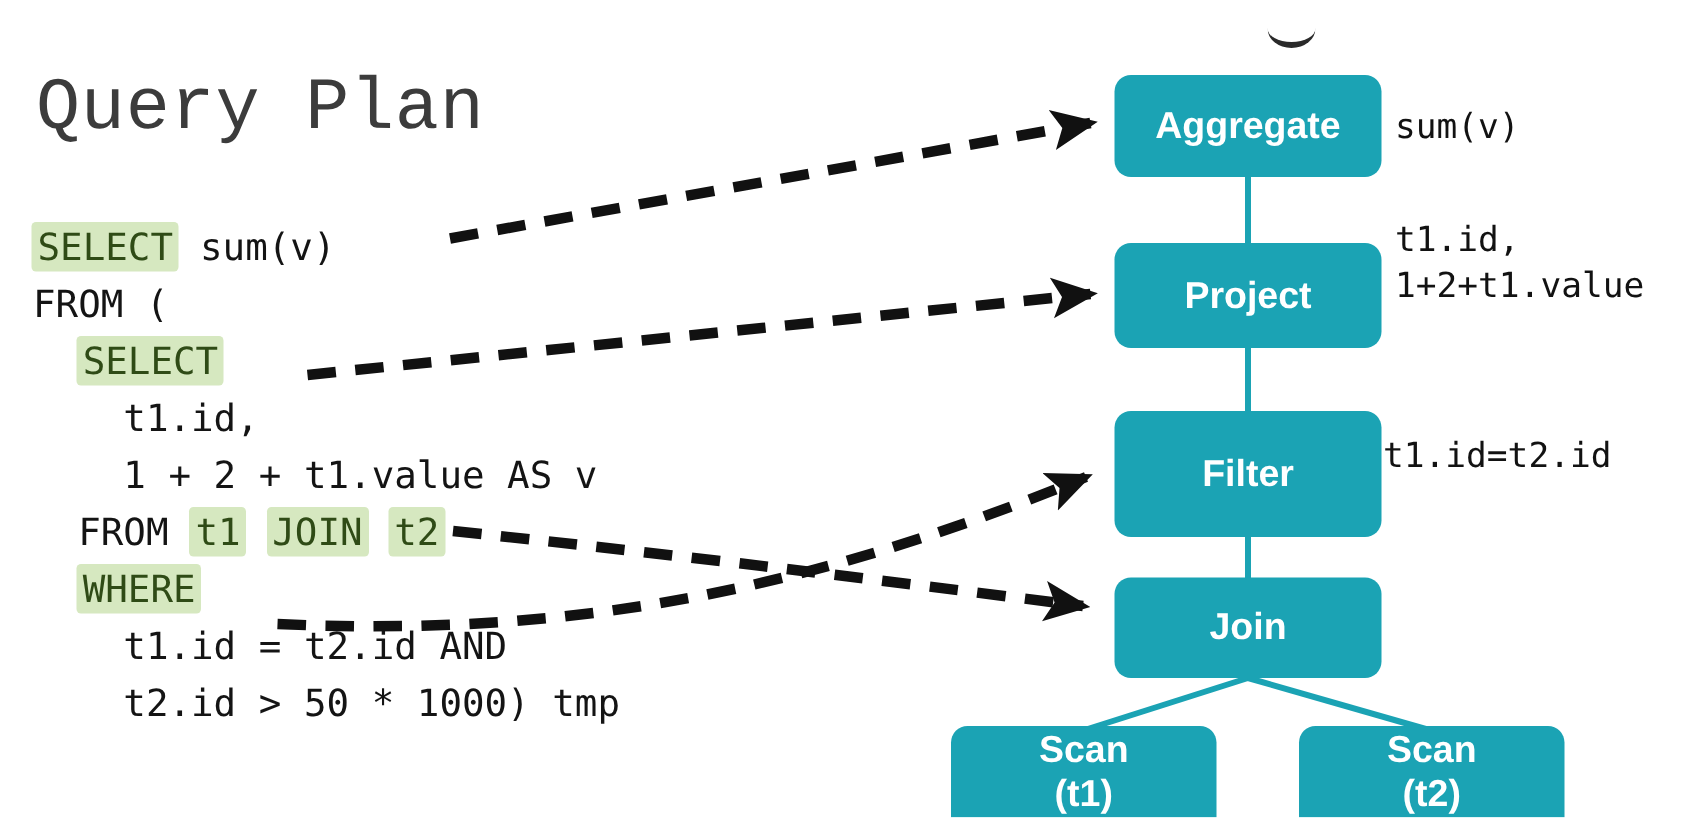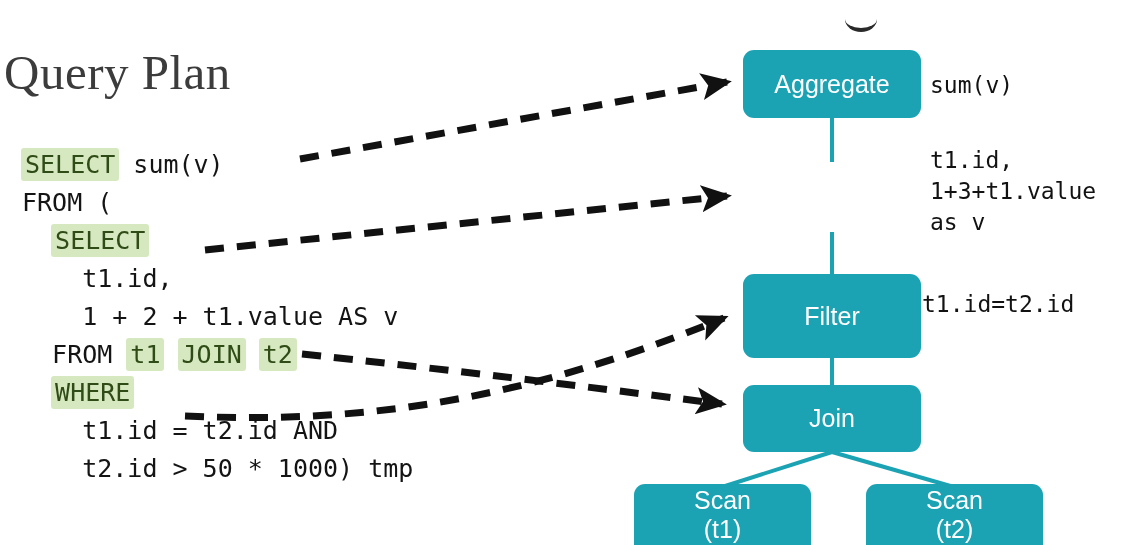--- a/index.html
+++ b/index.html
@@ -12,23 +12,23 @@
     width: 1138px;
     height: 545px;
     background: #ffffff;
     overflow: hidden;
     font-family: "Liberation Sans", sans-serif;
   }
 
   
   #title {
     position: absolute;
-    left: 4px;
+    left: 24px;
     top: 44px;
-    font-family: Liberation Serif, serif;
+    font-family: Liberation Mono, monospace;
     font-size: 49px;
     font-weight: 400;
     color: #3c3c3c;
     letter-spacing: 0.5px;
     white-space: nowrap;
   }
 
   
   #sql {
     position: absolute;
@@ -57,20 +57,21 @@
     background: #1ba3b4;
     border-radius: 11px;
     color: #ffffff;
     font-family: "Liberation Sans", sans-serif;
     font-size: 25px;
     display: flex;
     align-items: center;
     justify-content: center;
     flex-direction: column;
     line-height: 1.15;
+    font-weight: bold;
   }
   .node.leaf { border-radius: 11px 11px 0 0; }
 
   .annot {
     position: absolute;
     font-family: "DejaVu Sans Mono", "Liberation Mono", monospace;
     font-size: 23px;
     line-height: 31px;
     color: #121212;
     white-space: pre;
@@ -112,41 +113,44 @@
     <line x1="832" y1="232" x2="832" y2="276" stroke="#1ba3b4" stroke-width="4"></line>
     <line x1="832" y1="342" x2="832" y2="387" stroke="#1ba3b4" stroke-width="4"></line>
     <line x1="832" y1="452" x2="722" y2="487" stroke="#1ba3b4" stroke-width="4"></line>
     <line x1="832" y1="452" x2="954" y2="487" stroke="#1ba3b4" stroke-width="4"></line>
   </svg>
 
   <div class="node" style="left:743px; top:50px; width:178px; height:68px;">
     <span>Aggregate</span>
   </div>
 
+  <div class="node" style="left:743px; top:162px; width:178px; height:70px;">
+    <span>Project</span>
+  </div>
 
   <div class="node" style="left:743px; top:274px; width:178px; height:84px;">
     <span>Filter</span>
   </div>
 
   <div class="node" style="left:743px; top:385px; width:178px; height:67px;">
     <span>Join</span>
   </div>
 
   <div class="node leaf" style="left:634px; top:484px; width:177px; height:61px;">
     <span>Scan</span>
     <span>(t1)</span>
   </div>
 
   <div class="node leaf" style="left:866px; top:484px; width:177px; height:61px;">
     <span>Scan</span>
     <span>(t2)</span>
   </div>
 
   <div class="annot" style="left:930px; top:70px;"><div>sum(v)</div></div>
-  <div class="annot" style="left:930px; top:145px;"><div>t1.id,</div><div>1+3+t1.value</div><div>as v</div></div>
+  <div class="annot" style="left:930px; top:145px;"><div>t1.id,</div><div>1+2+t1.value</div></div>
   <div class="annot" style="left:922px; top:289px;"><div>t1.id=t2.id</div></div>
 
   <svg id="arrows" viewBox="0 0 1138 545" xmlns="http://www.w3.org/2000/svg">
     <defs>
       <marker id="ah" viewBox="0 0 10 10" refX="8.4" refY="5" markerWidth="4.4" markerHeight="4.4" orient="auto-start-reverse">
         <path d="M 0 0.6 L 10 5 L 0 9.4 L 2.2 5 Z" fill="#111111"></path>
       </marker>
     </defs>
 
     <path d="M 300 159 L 727 82" fill="none" stroke="#111111" stroke-width="7" stroke-dasharray="19 13" marker-end="url(#ah)"></path>

